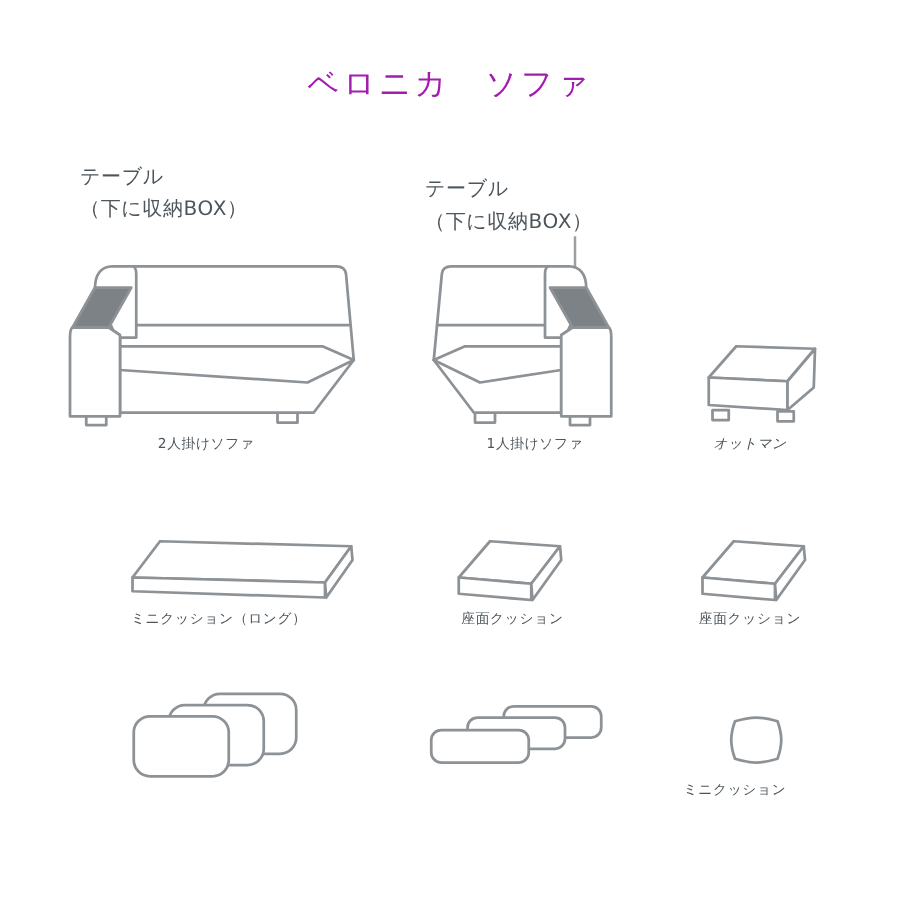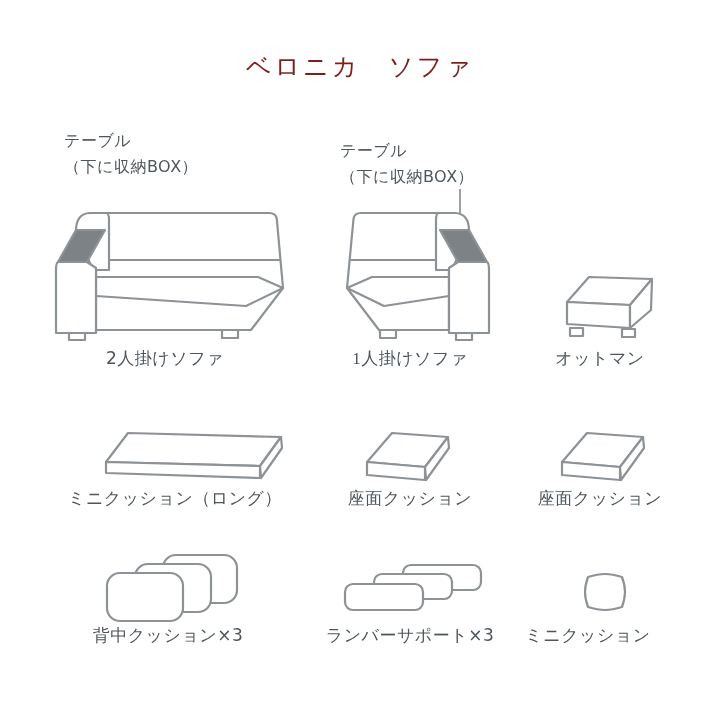--- a/index.html
+++ b/index.html
@@ -2,28 +2,28 @@
 <html><head>
 <meta charset="utf-8">
 <style>
   html,body{margin:0;padding:0;background:#ffffff;}
   #canvas{
     position:relative;width:720px;height:720px;background:#ffffff;overflow:hidden;
     font-family:"DejaVu Sans","Liberation Sans",sans-serif;
   }
   .title{
     position:absolute;left:0;top:50px;width:720px;text-align:center;
-    font-size:25px;font-weight:500;color:#7f1d1d;letter-spacing:3px;margin:0;
+    font-size:25px;font-weight:500;color:#a21caf;letter-spacing:3px;margin:0;
   }
   .note{
     position:absolute;font-size:16px;line-height:1.65;color:#4d565c;
     letter-spacing:0.5px;white-space:nowrap;
   }
   .item-label{
-    position:absolute;font-size:17px;color:#4d565c;text-align:center;
+    position:absolute;font-size:11px;color:#4d565c;text-align:center;
     letter-spacing:0.5px;white-space:nowrap;
   }
   .leader{
     position:absolute;width:2px;background:#9ba0a4;
   }
   .fig{position:absolute;}
   svg .art{fill:#ffffff;stroke:#8d9297;stroke-width:2.2;stroke-linejoin:round;stroke-linecap:round;}
   svg .art-line{fill:none;stroke:#8d9297;stroke-width:2.2;stroke-linejoin:round;stroke-linecap:round;}
   svg .art-dark{fill:#7d8286;stroke:#8d9297;stroke-width:2.2;stroke-linejoin:round;}
 </style>
@@ -106,24 +106,22 @@
     <rect class="art" x="75" y="14" width="78" height="25" rx="8"></rect>
     <rect class="art" x="46" y="23" width="78" height="25" rx="8"></rect>
     <rect class="art" x="17" y="33" width="78" height="26" rx="8"></rect>
   </svg>
 
   <svg class="fig" style="left:583px;top:570px;" width="44" height="44" viewBox="0 0 44 44">
     <path class="art" d="M 5,7 C 18,3 26,3 39,7 C 43,18 43,26 39,37 C 26,41 18,41 5,37 C 1,26 1,18 5,7 Z"></path>
   </svg>
 
   <div class="item-label" style="left:50px;top:347px;width:230px;">2人掛けソファ</div>
-  <div class="item-label" style="left:330px;top:347px;width:160px;font-family:Liberation Serif, serif;">1人掛けソファ</div>
-  <div class="item-label" style="left:520px;top:347px;width:160px;">オットマン</div>
+  <div class="item-label" style="left:348px;top:347px;width:160px;">1人掛けソファ</div>
+  <div class="item-label" style="left:520px;top:347px;width:160px;font-style:italic;">オットマン</div>
 
   <div class="item-label" style="left:35px;top:487px;width:280px;">ミニクッション（ロング）</div>
   <div class="item-label" style="left:330px;top:487px;width:160px;">座面クッション</div>
   <div class="item-label" style="left:520px;top:487px;width:160px;">座面クッション</div>
 
-  <div class="item-label" style="left:48px;top:624px;width:240px;">背中クッション×3</div>
-  <div class="item-label" style="left:325px;top:624px;width:170px;">ランバーサポート×3</div>
   <div class="item-label" style="left:508px;top:624px;width:160px;">ミニクッション</div>
 
 </div>
 
 </body></html>

